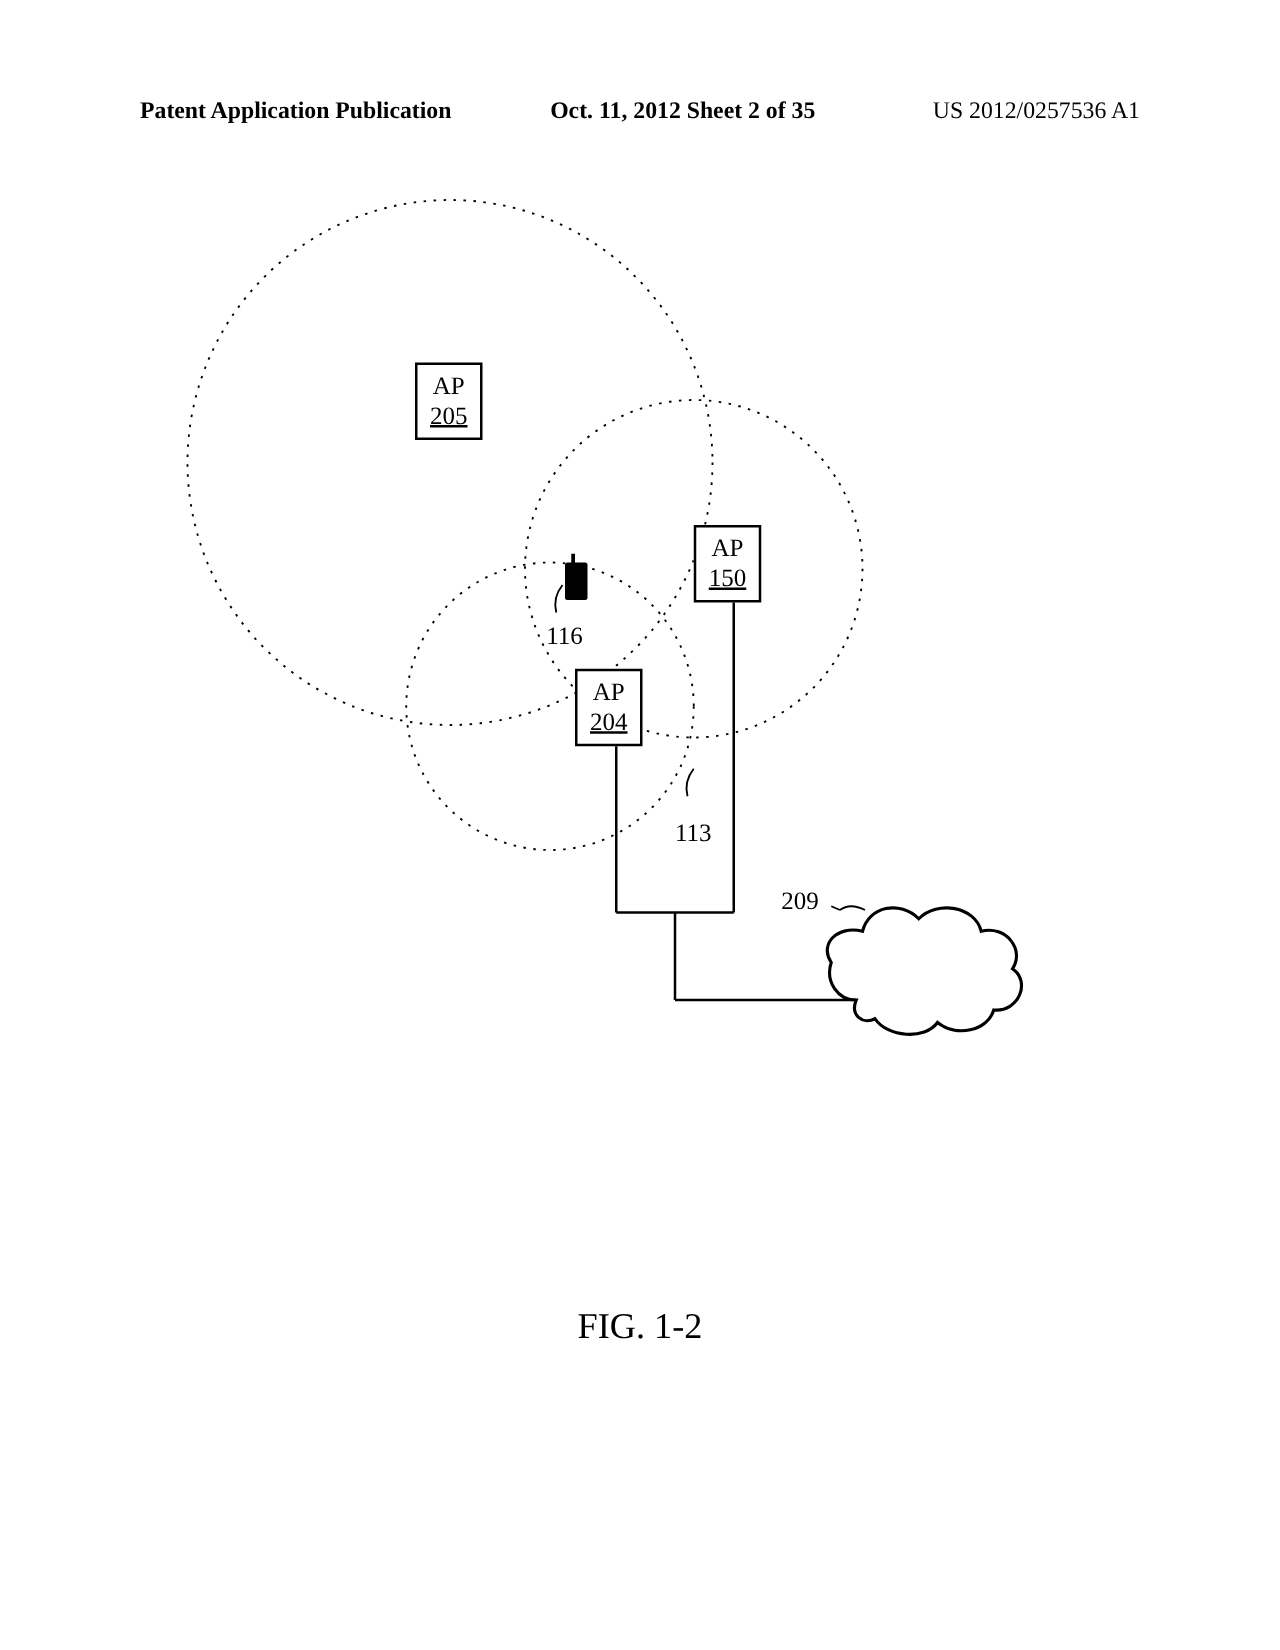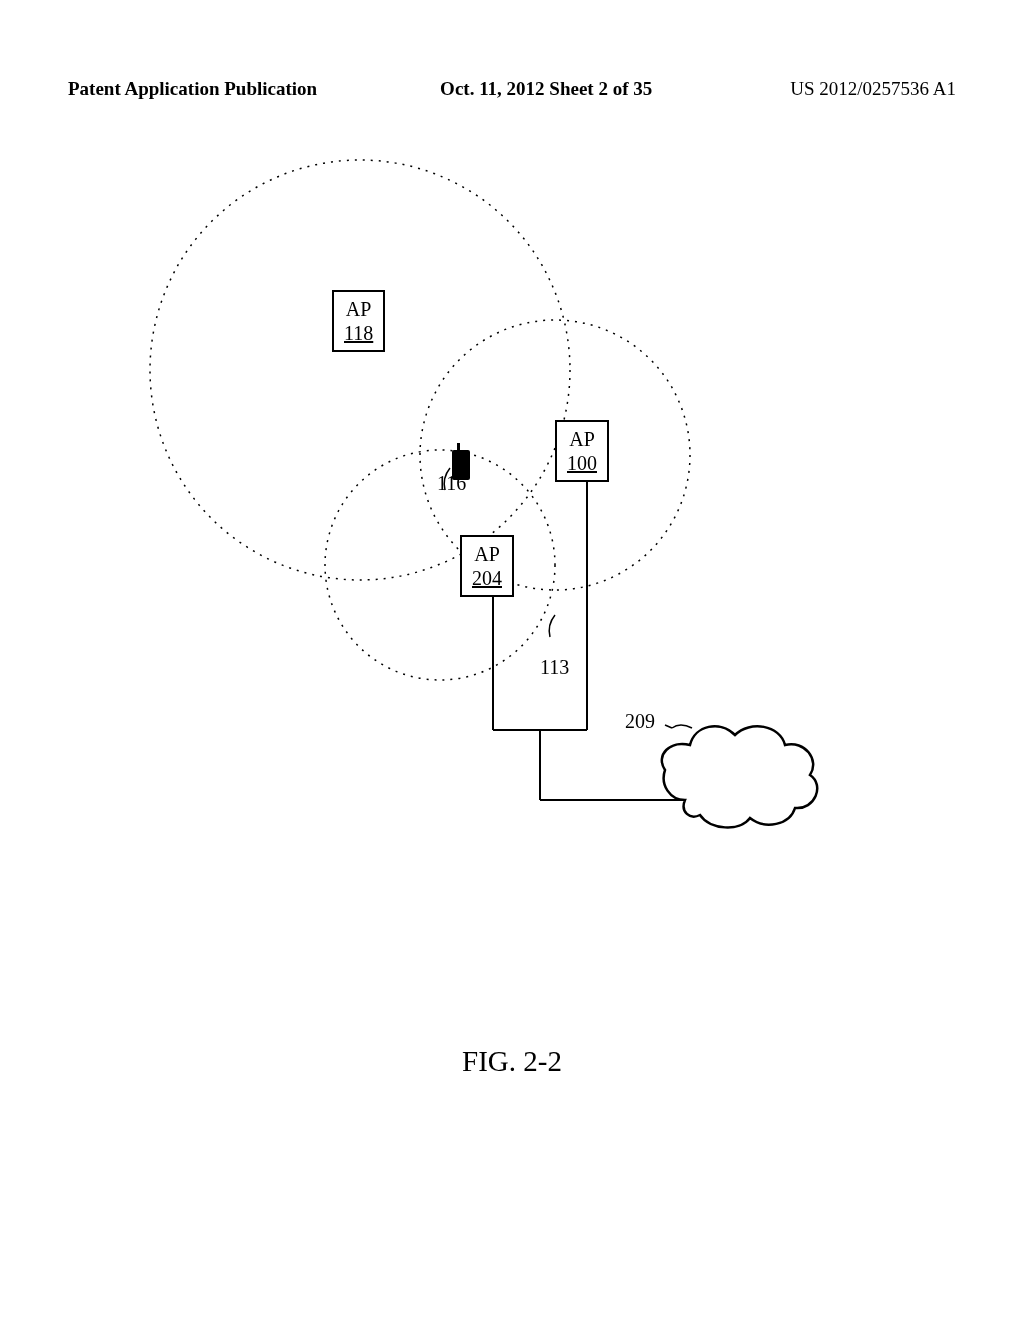--- a/index.html
+++ b/index.html
@@ -14,21 +14,21 @@
       font-family: "Times New Roman", Times, serif;
       position: relative;
     }
     .header {
       position: absolute;
       top: 78px;
       left: 0;
       right: 0;
       display: flex;
       justify-content: space-between;
-      padding: 0 68px;
+      padding: 0 112px;
       font-size: 19px;
     }
     .header-left {
       font-weight: bold;
     }
     .header-center {
       font-weight: bold;
     }
     .header-right {
       font-weight: normal;
@@ -122,31 +122,31 @@
              C 750 570 780 575 785 595
              C 805 590 820 610 810 625
              C 825 635 815 660 795 658
              C 790 675 765 680 750 668
              C 740 682 710 680 700 665
              C 690 670 680 662 685 650 Z" fill="none" stroke="black" stroke-width="2.5"></path>
   </svg>
 
   <div class="ap-box" style="left: 332px; top: 140px;">
     <span class="ap-label">AP</span>
-    <span class="ap-number">118</span>
+    <span class="ap-number">205</span>
   </div>
 
   <div class="ap-box" style="left: 555px; top: 270px;">
     <span class="ap-label">AP</span>
-    <span class="ap-number">100</span>
+    <span class="ap-number">150</span>
   </div>
 
   <div class="ap-box" style="left: 460px; top: 385px;">
     <span class="ap-label">AP</span>
     <span class="ap-number">204</span>
   </div>
 
-  <div class="ref-label" style="left: 437px; top: 322px; text-align: center;">116</div>
+  <div class="ref-label" style="left: 437px; top: 348px; text-align: center;">116</div>
   <div class="ref-label" style="left: 540px; top: 506px;">113</div>
   <div class="ref-label" style="left: 625px; top: 560px;">209</div>
 </div>
 
-<div class="figure-label">FIG. 2-2</div>
+<div class="figure-label">FIG. 1-2</div>
 
 </body></html>

